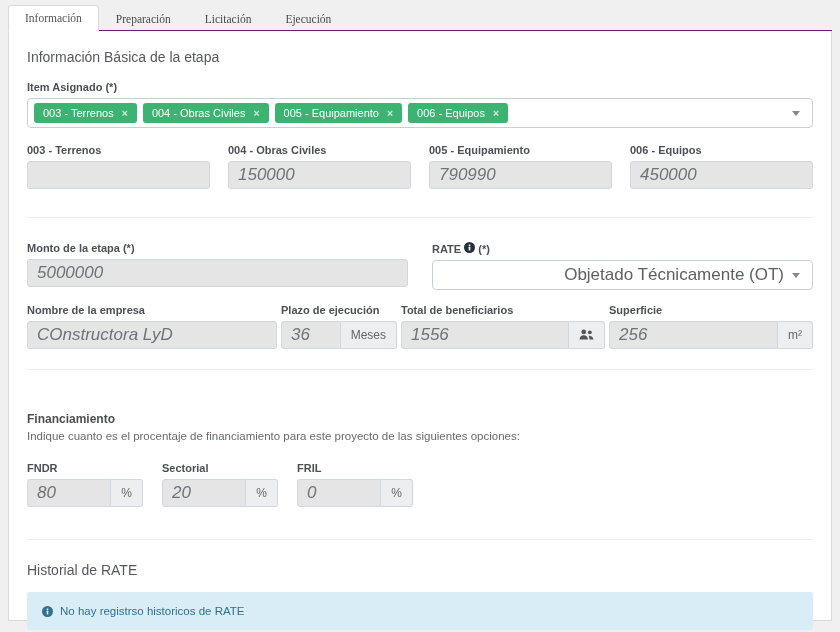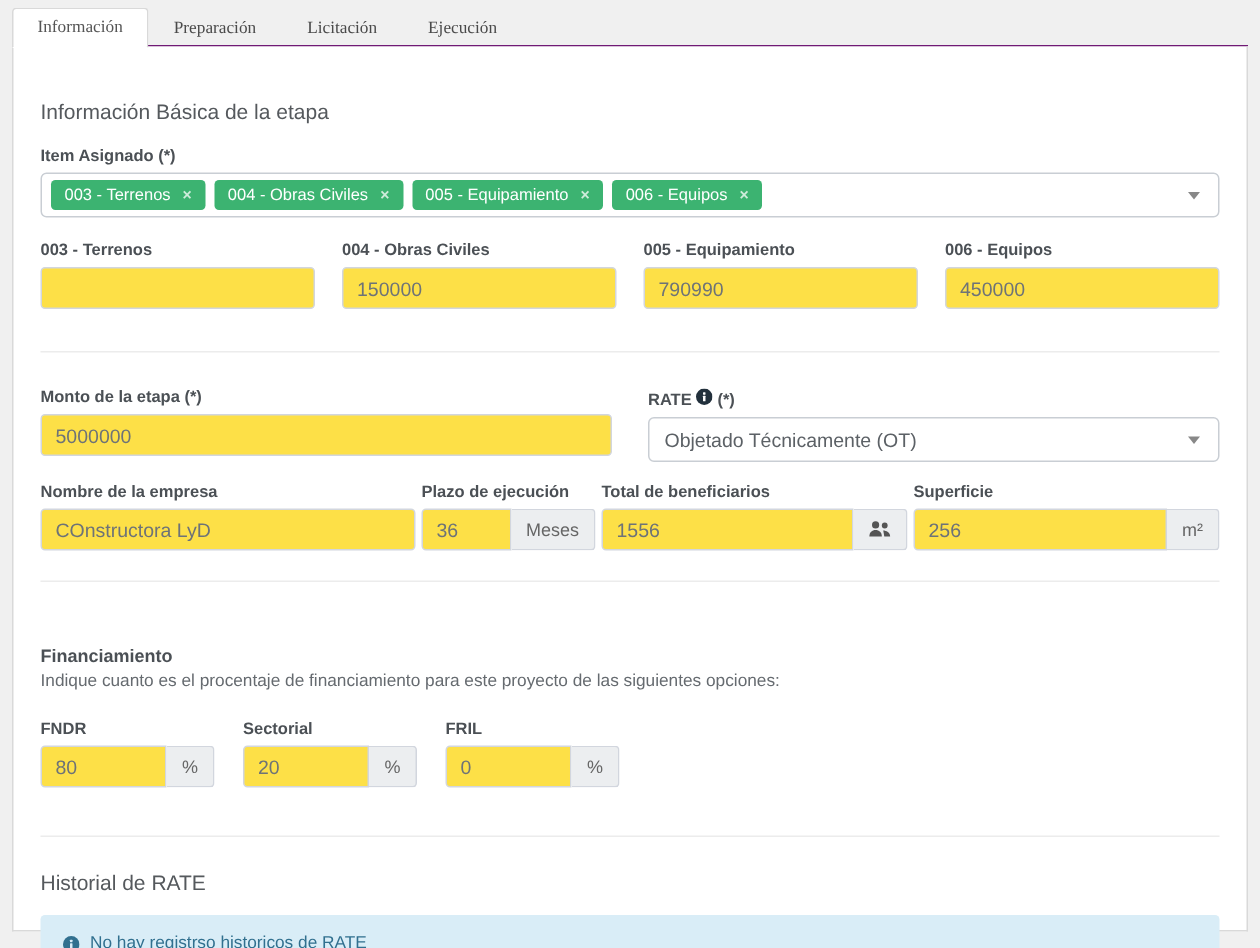--- a/index.html
+++ b/index.html
@@ -19,29 +19,30 @@
     cursor: pointer; border: 1px solid transparent; border-bottom: none;
     border-radius: 3px 3px 0 0; margin-bottom: -1px; white-space: nowrap;
   }
   .tab.active { background: #fff; border-color: #d9d9d9; border-bottom: 1px solid #fff; color: #555; }
 
   
   .panel {
     background: #fff; border: 1px solid #d9d9d9; border-top: none;
     height: 590px; padding: 18px 18px 24px 18px;
   }
-  .section-title { font-size: 14px; font-weight: normal; color: #55595d; margin: 17px 0 16px 0; }
+  .section-title { font-size: 14px; font-weight: normal; color: #55595d; margin: 0 0 16px 0; }
 
   label.fld { display: block; font-size: 11px; font-weight: bold; color: #4b5055; margin-bottom: 5px; }
   .req { font-weight: bold; }
 
   input.txt {
-    width: 100%; height: 28px; padding: 0 9px; font-size: 13px; color: #6e7377;
-    border: 1px solid #d2d6de; border-radius: 3px; background: #fde047; outline: none;
+    width: 100%; height: 28px; padding: 0 9px; font-size: 17px; color: #6e7377;
+    border: 1px solid #d2d6de; border-radius: 3px; background: #e5e5e5; outline: none;
     font-family: "Liberation Sans", sans-serif;
+    font-style: italic;
   }
 
   
   .multiselect {
     position: relative; min-height: 30px; border: 1px solid #c9ced4; border-radius: 4px;
     display: flex; align-items: center; flex-wrap: wrap; padding: 2px 28px 2px 3px;
     background: #fff; cursor: pointer; margin-bottom: 16px;
   }
   .tag {
     display: inline-flex; align-items: center; gap: 8px;
@@ -54,21 +55,21 @@
   .caret {
     position: absolute; right: 12px; top: 50%; margin-top: -2px;
     width: 0; height: 0; border-left: 4px solid transparent; border-right: 4px solid transparent;
     border-top: 5px solid #888;
   }
 
   
   .selectbox {
     position: relative; height: 30px; border: 1px solid #c9ced4; border-radius: 4px;
     display: flex; align-items: center; padding: 0 28px 0 10px; background: #fff;
-    font-size: 13px; color: #5c6166; cursor: pointer;
+    font-size: 17px; color: #5c6166; cursor: pointer; justify-content: flex-end;
   }
 
   
   .row4 { display: grid; grid-template-columns: repeat(4, 1fr); column-gap: 18px; }
   .row2 { display: grid; grid-template-columns: 1fr 1fr; column-gap: 24px; }
   .rowmix { display: grid; grid-template-columns: 250px 116px 1fr 1fr; column-gap: 4px; margin-top: 14px; }
   .rowfin { display: grid; grid-template-columns: repeat(3, 116px); column-gap: 19px; margin-top: 20px; }
 
   hr.sep { border: 0; border-top: 1px solid #ececec; }
   .hr1 { margin: 28px 0 24px 0; }

